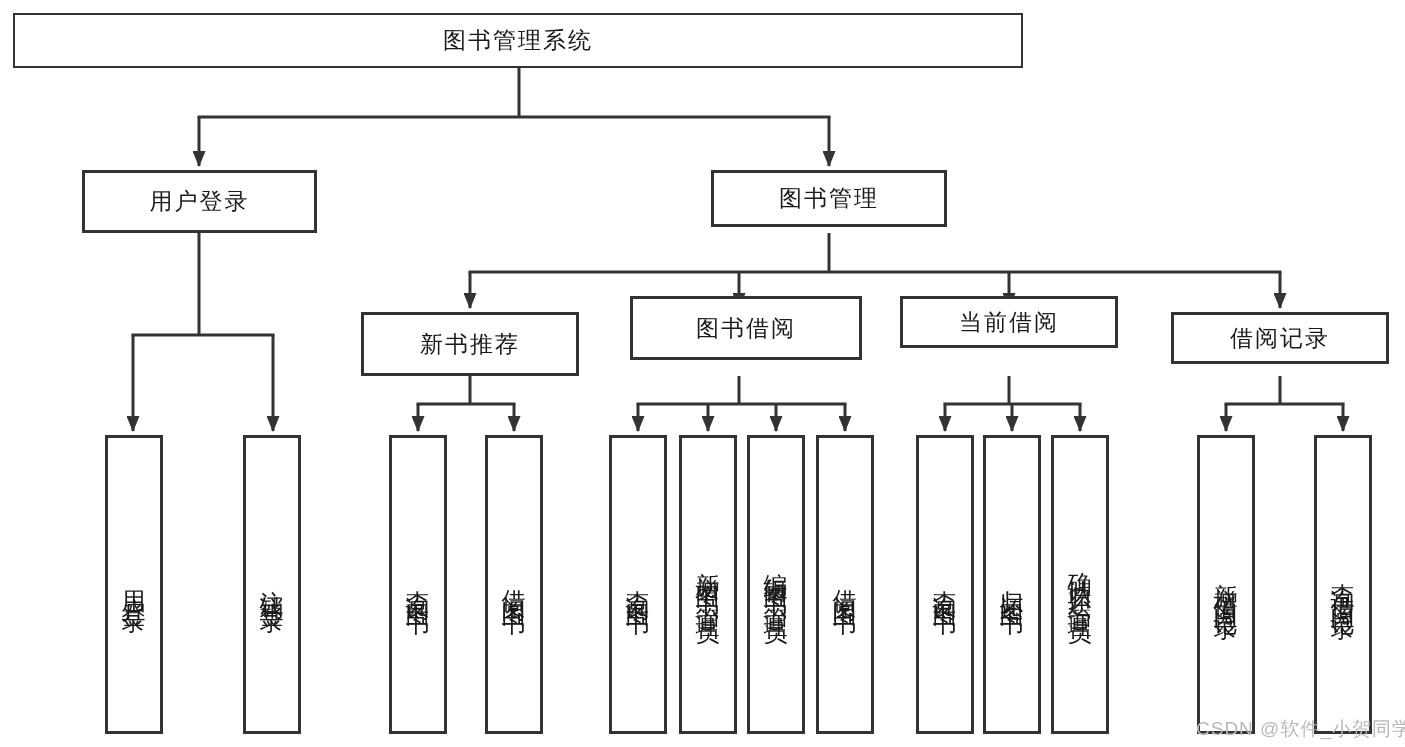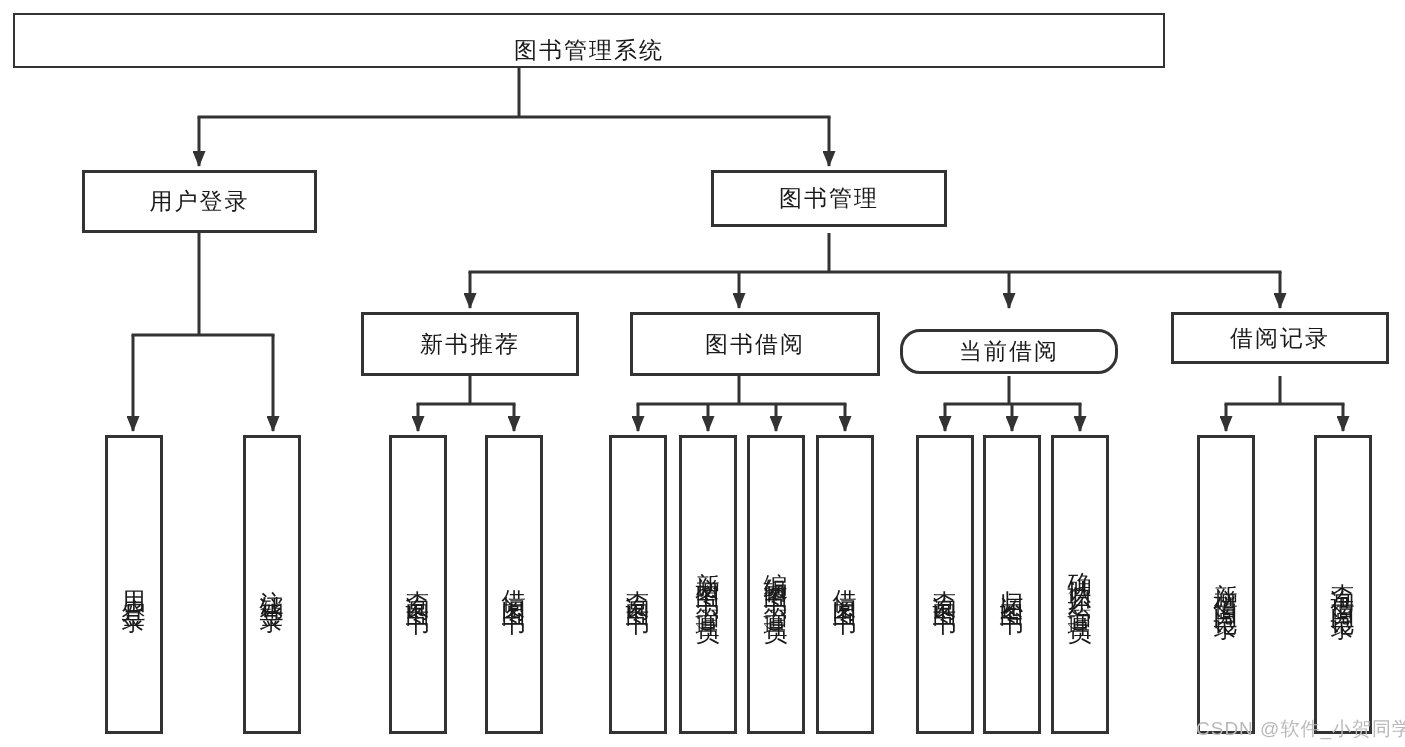--- a/index.html
+++ b/index.html
@@ -69,38 +69,38 @@
       <line x1="945" y1="404" x2="945" y2="431" marker-end="url(#arrow)"></line>
       <line x1="1012" y1="404" x2="1012" y2="431" marker-end="url(#arrow)"></line>
       <line x1="1080" y1="404" x2="1080" y2="431" marker-end="url(#arrow)"></line>
 
       <path d="M1280,376 V404 M1224.5,404 H1344.5"></path>
       <line x1="1226" y1="404" x2="1226" y2="431" marker-end="url(#arrow)"></line>
       <line x1="1343" y1="404" x2="1343" y2="431" marker-end="url(#arrow)"></line>
     </g>
   </svg>
 
-  <div class="hbox root" style="left:13px; top:13px; width:1152px; height:55px;align-items:flex-end;">
+  <div class="hbox root" style="left:13px; top:13px; width:1010px; height:55px;">
     <span>图书管理系统</span>
   </div>
 
   <div class="hbox" style="left:82px; top:170px; width:235px; height:63px;">
     <span>用户登录</span>
   </div>
   <div class="hbox" style="left:711px; top:170px; width:236px; height:57px;">
     <span>图书管理</span>
   </div>
 
   <div class="hbox" style="left:361px; top:312px; width:218px; height:64px;">
     <span>新书推荐</span>
   </div>
-  <div class="hbox" style="left:630px; top:312px; width:250px; height:64px;">
+  <div class="hbox" style="left:630px; top:296px; width:232px; height:64px;">
     <span>图书借阅</span>
   </div>
-  <div class="hbox" style="left:900px; top:329px; width:218px; height:45px;border-radius:20px;">
+  <div class="hbox" style="left:900px; top:296px; width:218px; height:52px;">
     <span>当前借阅</span>
   </div>
   <div class="hbox" style="left:1171px; top:312px; width:218px; height:52px;">
     <span>借阅记录</span>
   </div>
 
   <div class="vbox" style="left:105px;">
     <span class="vtext">用户登录</span>
   </div>
   <div class="vbox" style="left:243px;">

